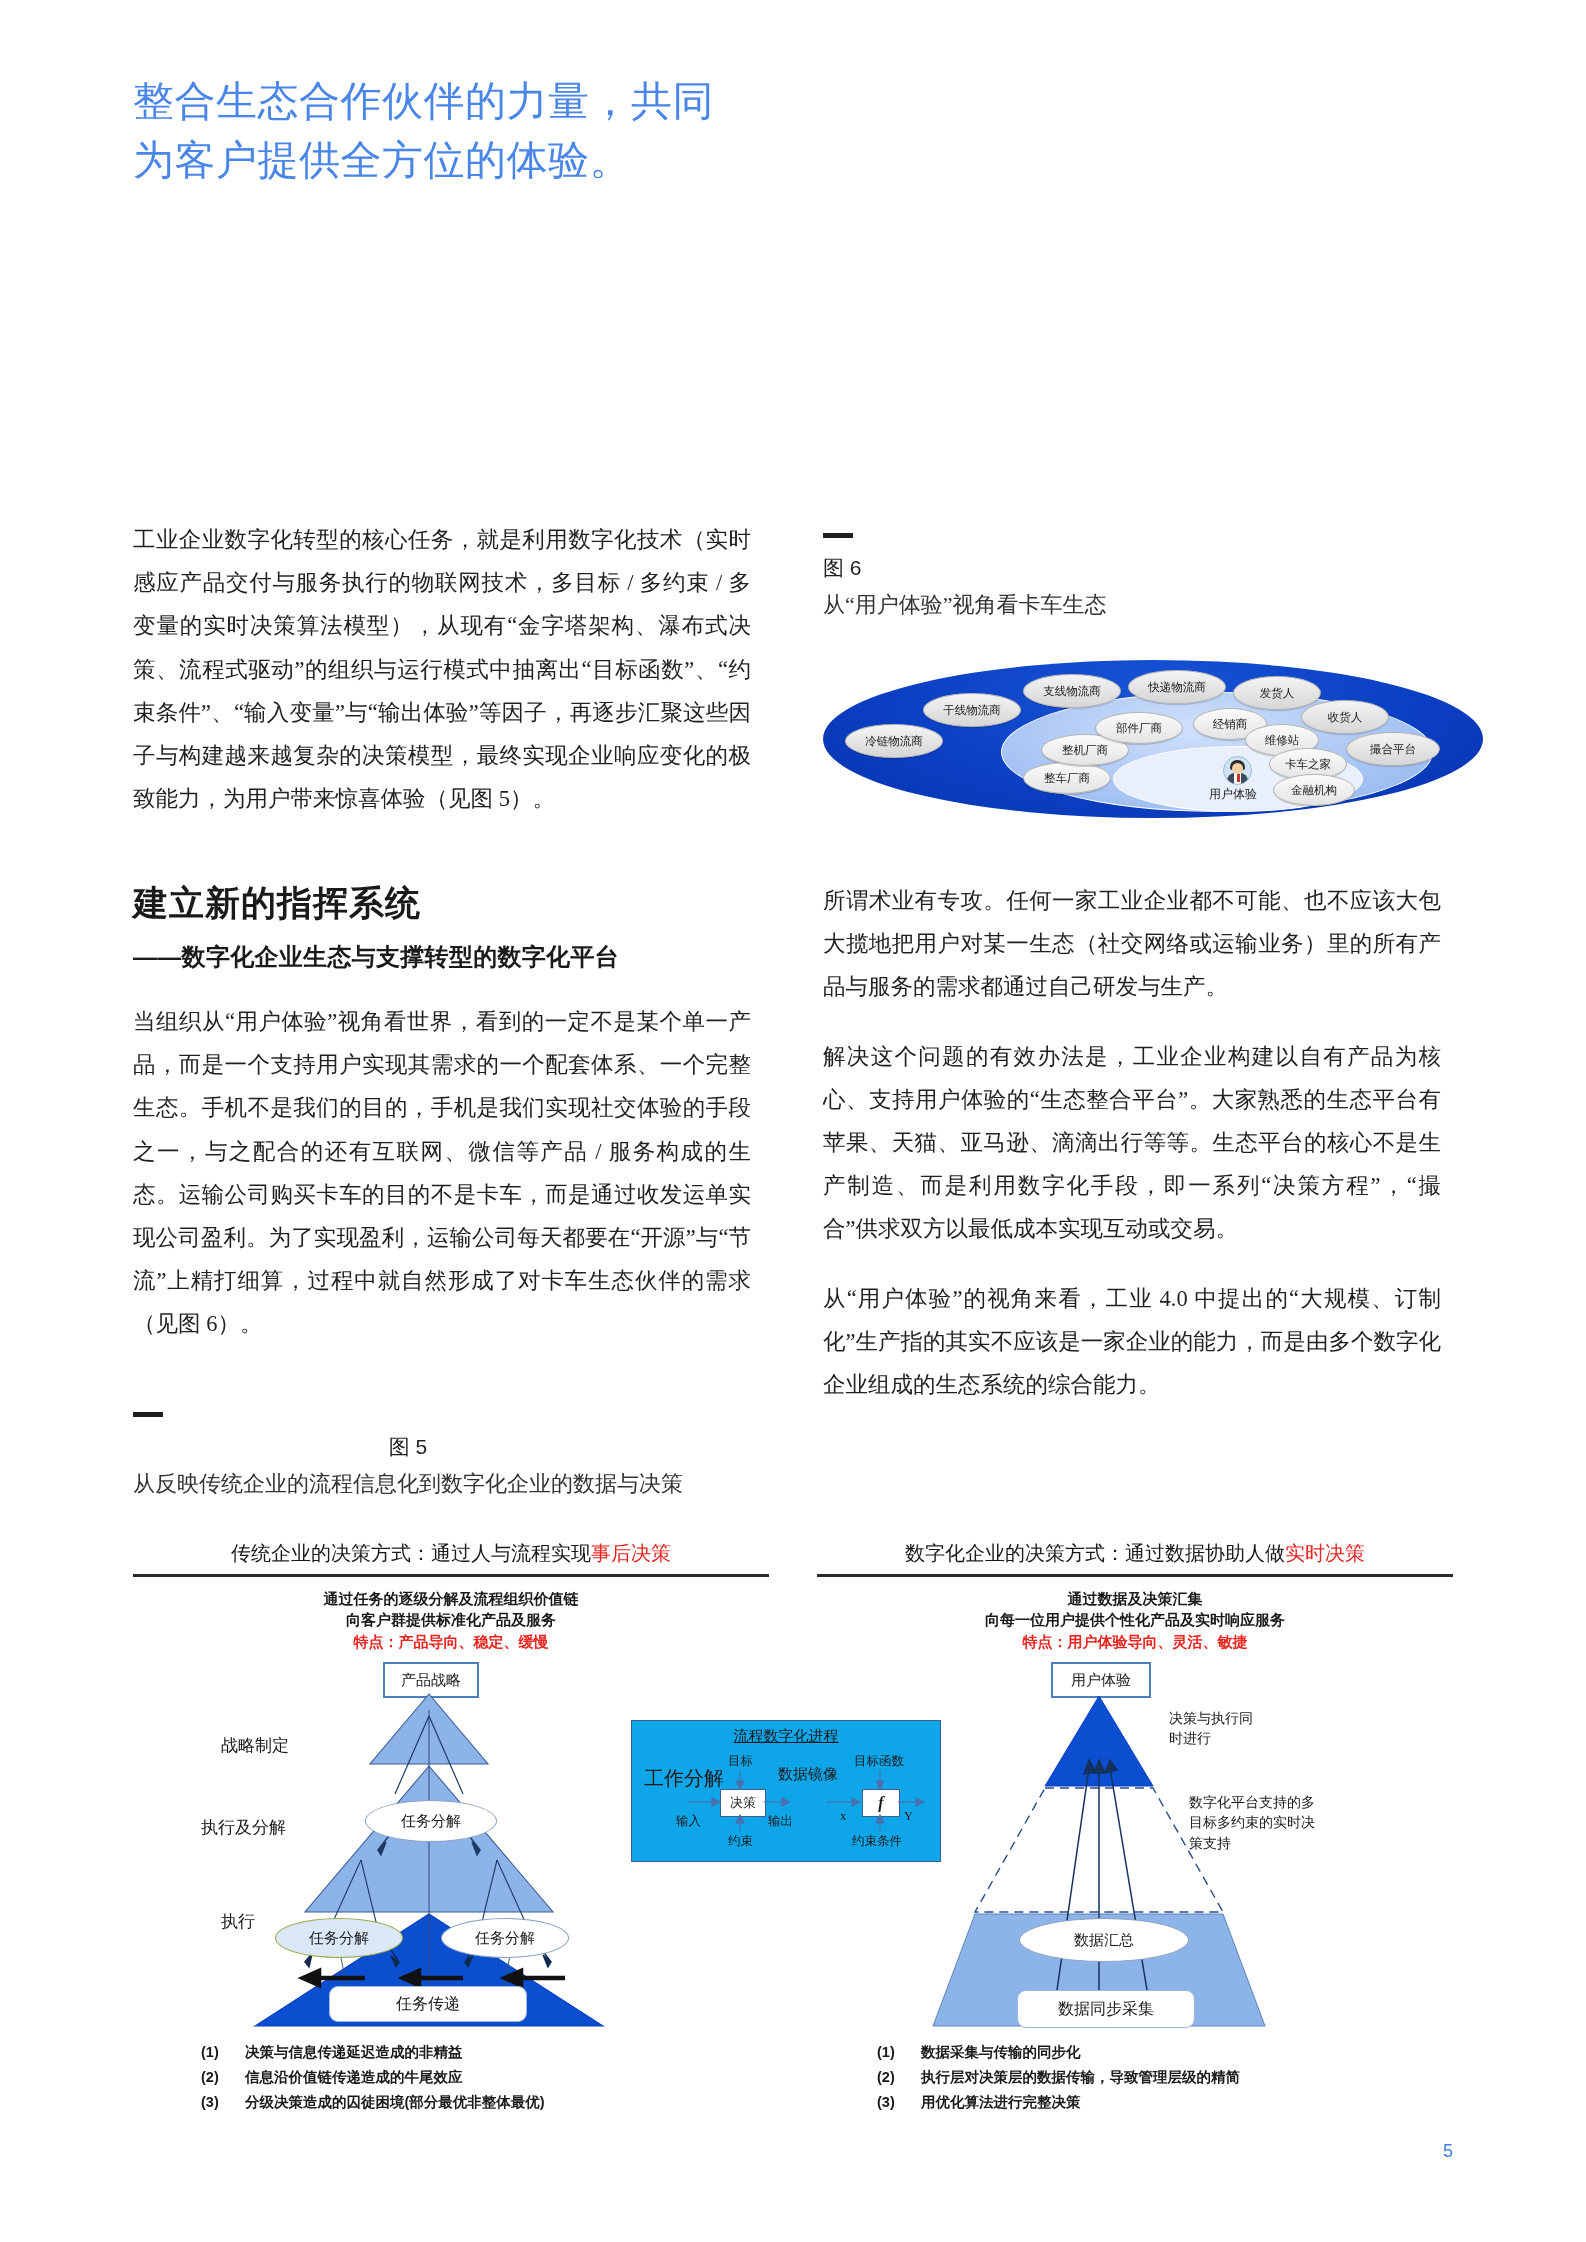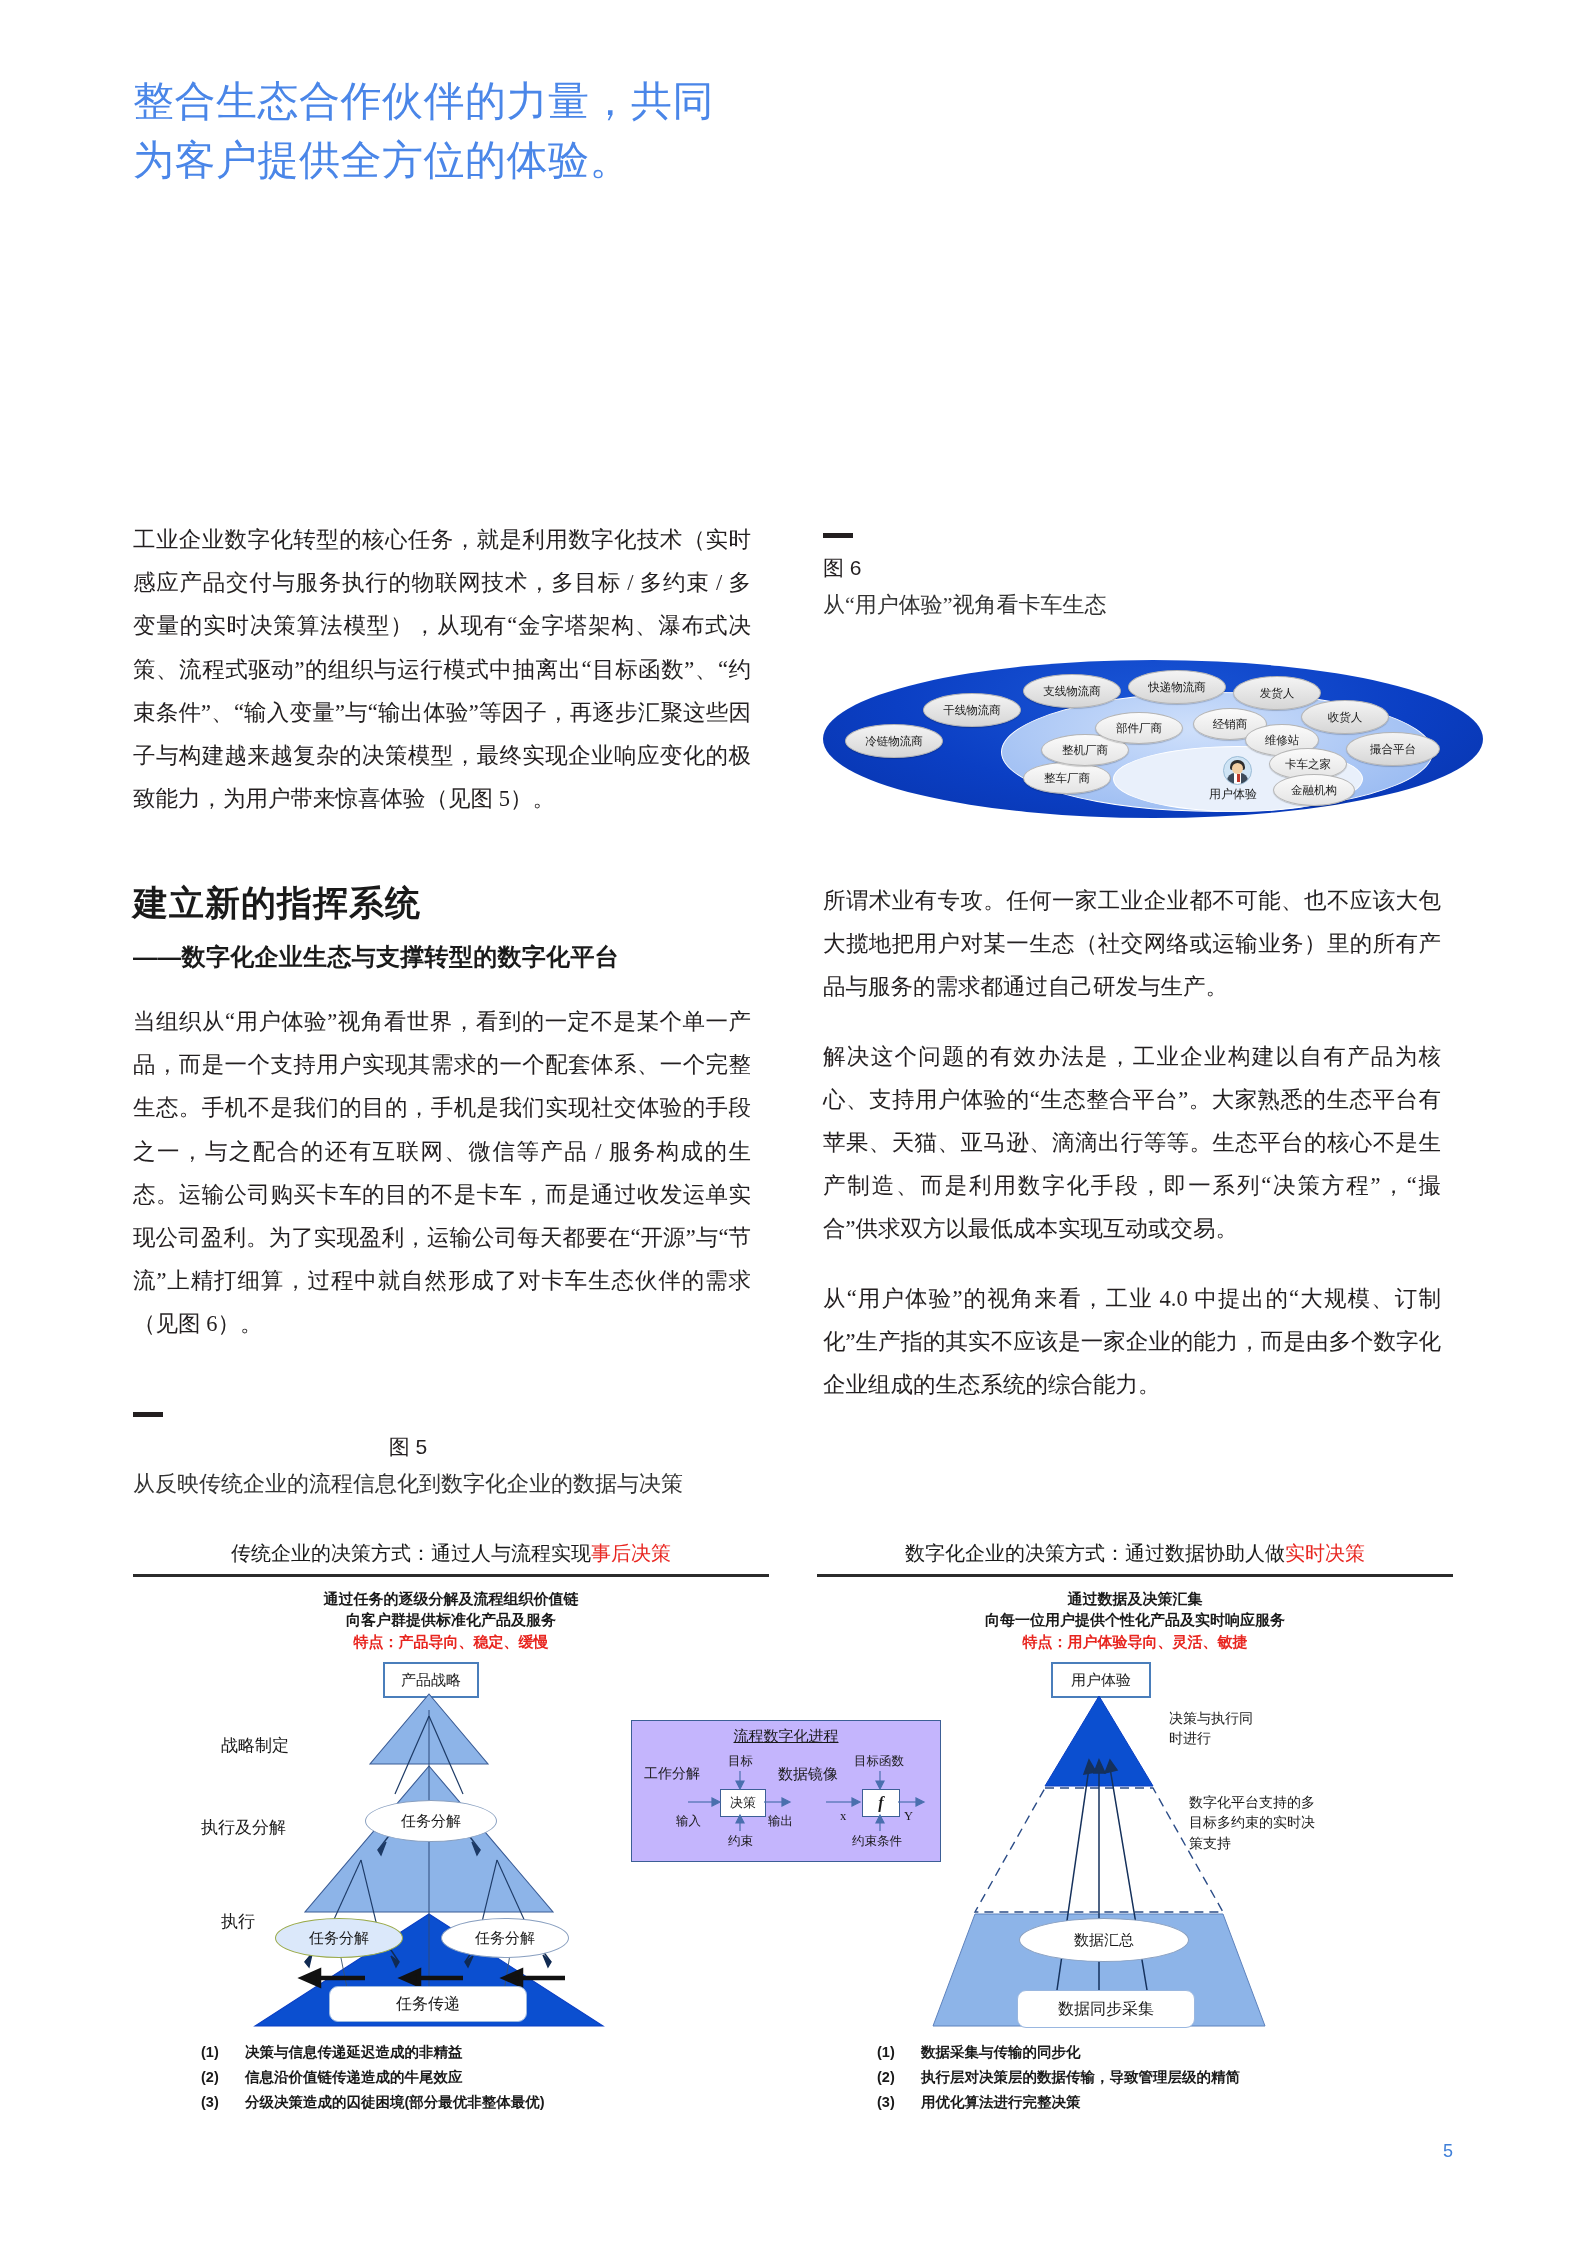--- a/index.html
+++ b/index.html
@@ -211,21 +211,21 @@
     line-height: 1.72;
     color: #1a1a1a;
   }
   .footlist .row { display: flex; }
   .footlist .idx { width: 44px; flex: none; }
 
   
   .inset {
     position: absolute;
     border: 1.5px solid #3c5f96;
-    background: #c4b5fd;
+    background: #0ea5e9;
   }
   .inset-title {
     position: absolute; left: 0; width: 100%; top: 6px;
     text-align: center;
     font-size: 15px; color: #1a1a1a;
     text-decoration: underline;
     white-space: nowrap;
   }
   .ins-t { position: absolute; font-size: 12.5px; color: #1a1a1a; white-space: nowrap; }
   .ins-box {
@@ -398,21 +398,21 @@
         <div class="row">
             <span class="idx">(3)</span>
             <span>分级决策造成的囚徒困境(部分最优非整体最优)</span>
           </div>
       </div>
     </div>
 
     <div class="inset" style="left:498px; top:180px; width:308px; height:140px;">
       <div class="inset-title">流程数字化进程</div>
 
-      <div class="ins-t" style="left:12px; top:44px; font-size:14px;">工作分解</div>
+      <div class="ins-t" style="left:12px; top:44px; font-size:20px;">工作分解</div>
       <div class="ins-t" style="left:96px; top:32px;">目标</div>
       <div class="ins-box" style="left:88px; top:68px; width:44px; height:26px;">决策</div>
       <div class="ins-t" style="left:44px; top:92px;">输入</div>
       <div class="ins-t" style="left:136px; top:92px;">输出</div>
       <div class="ins-t" style="left:96px; top:112px;">约束</div>
 
       <div class="ins-t" style="left:146px; top:44px; font-size:15px;">数据镜像</div>
       <div class="ins-t" style="left:222px; top:32px;">目标函数</div>
       <div class="ins-box" style="left:230px; top:68px; width:36px; height:26px; font-style:italic; font-weight:bold; font-size:16px;">f</div>
       <div class="ins-t" style="left:208px; top:88px;">x</div>

